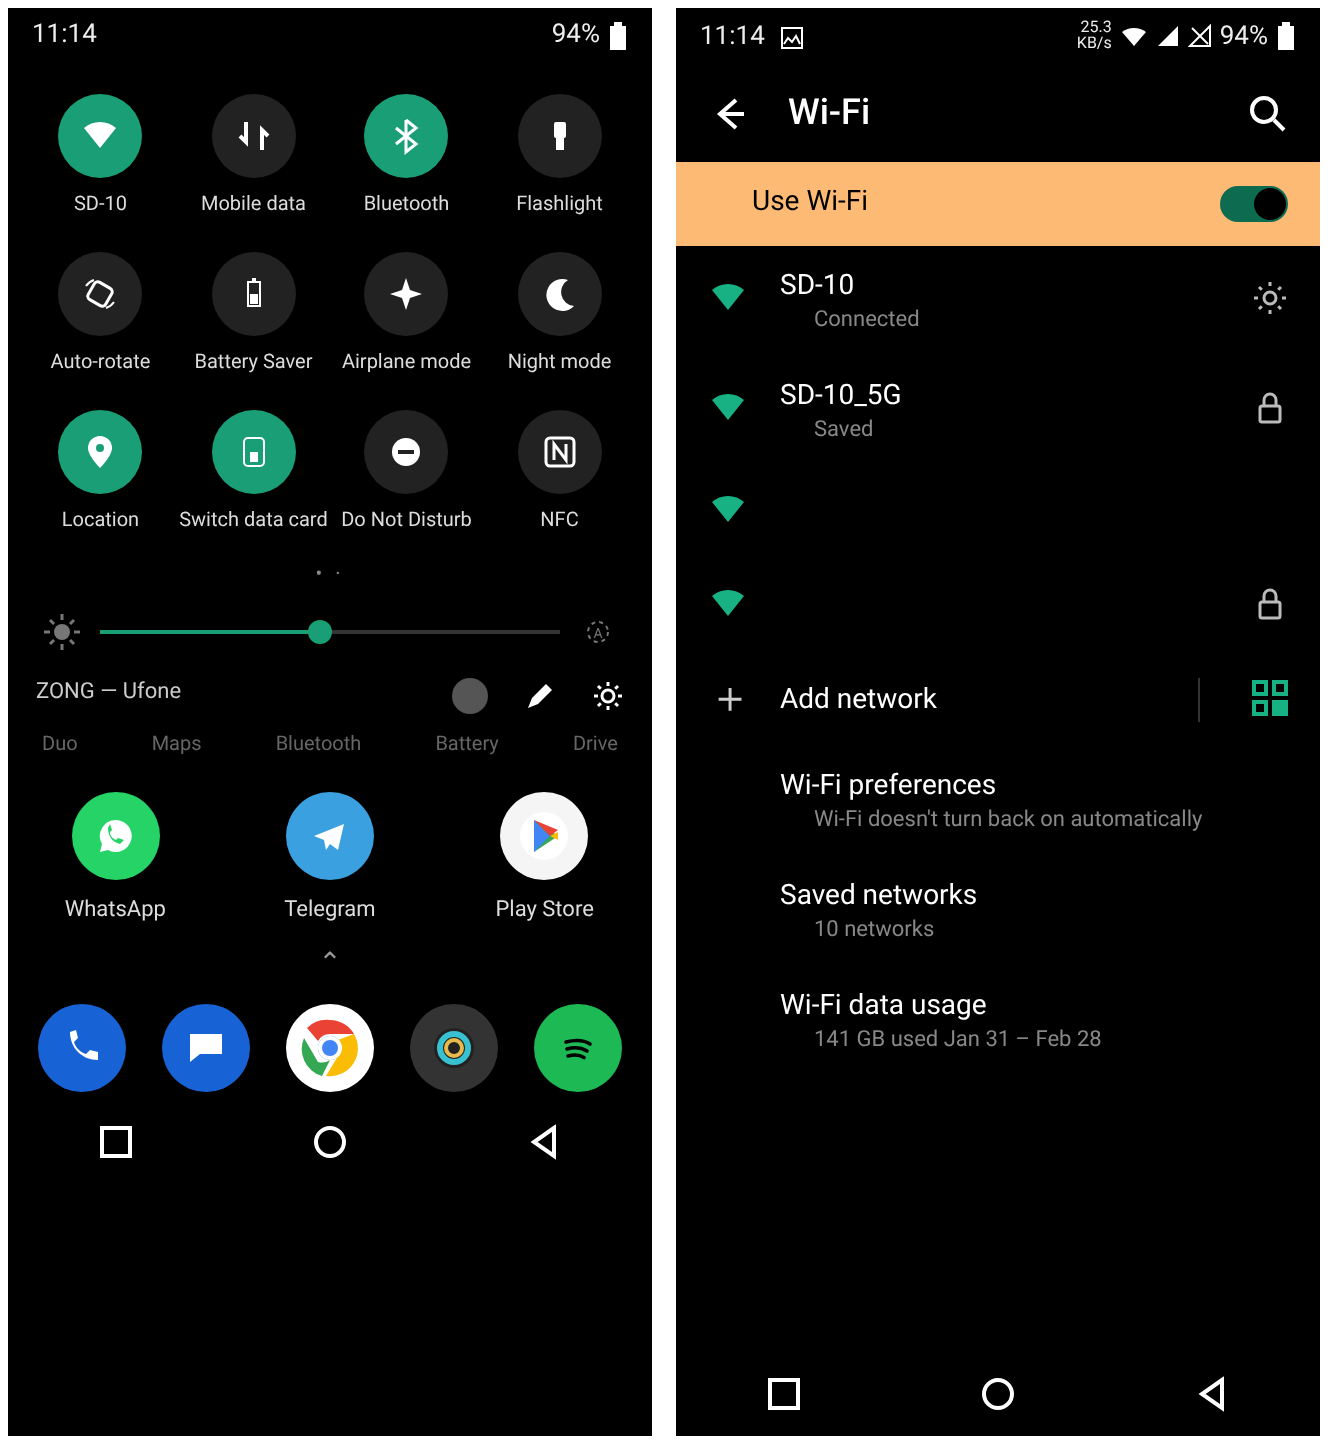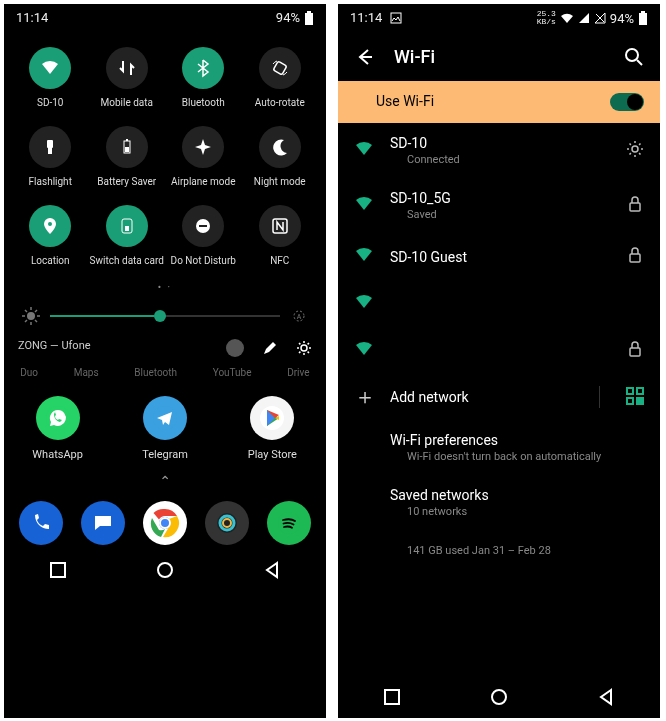--- a/index.html
+++ b/index.html
@@ -15,21 +15,21 @@
     height: 714px;
     background: #000;
     position: relative;
     overflow: hidden;
     color: #fff;
     font-size: 12px;
   }
   .statusbar {
     display: flex;
     justify-content: space-between;
-    align-items: flex-start;
+    align-items: flex-end;
     padding: 6px 12px 4px;
     font-size: 13px;
     color: #eee;
   }
   .status-right { display:flex; align-items:center; gap:4px; }
   .status-right svg { display:block; }
 
   
   .qs-grid {
     display: grid;
@@ -127,34 +127,34 @@
         <div class="tile-circle active">
           <svg viewBox="0 0 20 20">
             <path d="M10 2l5 4-5 4 5 4-5 4V2M10 10L5 6m5 4l-5 4" stroke="#fff" stroke-width="1.5" fill="none"></path>
           </svg>
         </div>
         <span>Bluetooth</span>
       </div>
       <div class="qs-tile">
         <div class="tile-circle ">
           <svg viewBox="0 0 20 20">
+            <rect x="7" y="3" width="6" height="8" rx="1"></rect>
+            <rect x="8" y="11" width="4" height="6"></rect>
+          </svg>
+        </div>
+        <span>Flashlight</span>
+      </div>
+      <div class="qs-tile">
+        <div class="tile-circle ">
+          <svg viewBox="0 0 20 20">
             <rect x="5" y="5" width="10" height="10" rx="2" fill="none" stroke="#fff" stroke-width="1.5" transform="rotate(30 10 10)"></rect>
             <path d="M3 6a8 8 0 0 1 4-3M17 14a8 8 0 0 1-4 3" stroke="#fff" fill="none"></path>
           </svg>
         </div>
         <span>Auto-rotate</span>
-      </div>
-      <div class="qs-tile">
-        <div class="tile-circle ">
-          <svg viewBox="0 0 20 20">
-            <rect x="7" y="3" width="6" height="8" rx="1"></rect>
-            <rect x="8" y="11" width="4" height="6"></rect>
-          </svg>
-        </div>
-        <span>Flashlight</span>
       </div>
       <div class="qs-tile">
         <div class="tile-circle ">
           <svg viewBox="0 0 20 20">
             <rect x="7" y="4" width="6" height="12" fill="none" stroke="#fff"></rect>
             <rect x="8" y="10" width="4" height="5"></rect>
             <rect x="9" y="2" width="2" height="2"></rect>
           </svg>
         </div>
         <span>Battery Saver</span>
@@ -249,21 +249,21 @@
           <circle cx="8" cy="8" r="3" fill="none" stroke="#fff" stroke-width="1.5"></circle>
           <path d="M8 1v2M8 13v2M1 8h2M13 8h2M3 3l1.4 1.4M11.6 11.6L13 13M3 13l1.4-1.4M11.6 4.4L13 3" stroke="#fff" stroke-width="1.5"></path>
         </svg>
     </div>
   </div>
 
   <div class="home-faded-row" id="faded-row">
       <span>Duo</span>
       <span>Maps</span>
       <span>Bluetooth</span>
-      <span>YouTube</span>
+      <span>Battery</span>
       <span>Drive</span>
     </div>
 
   <div class="home-row" id="home-row-1">
       <div class="home-app">
         <div class="app-icon" style="background:#25D366">
           <svg width="26" height="26">
             <circle cx="13" cy="13" r="12" fill="#25D366"></circle>
             <path d="M13 5a8 8 0 0 0-7 12l-1 4 4-1a8 8 0 1 0 4-15z" fill="#fff"></path>
             <path d="M9 9c0 4 2 7 6 8l2-2-3-1-1 1c-2-1-3-2-3-4l1-1-1-3z" fill="#25D366"></path>
@@ -348,21 +348,21 @@
 <div class="phone">
   <div class="statusbar">
     <span style="display:flex;align-items:center;gap:8px;">
       <span>11:14</span>
       <svg width="12" height="12">
           <rect x="1" y="1" width="10" height="10" fill="none" stroke="#fff"></rect>
           <path d="M2 9l2-3 2 2 2-3 2 4" fill="none" stroke="#fff"></path>
         </svg>
     </span>
     <span class="status-right">
-      <span style="font-size:8px;line-height:8px;text-align:right;font-family:Liberation Mono, monospace;">
+      <span style="font-size:8px;line-height:8px;text-align:right;">
         <span>25.3</span><br><span>KB/s</span>
       </span>
       <svg width="14" height="12">
           <path d="M1 4a10 10 0 0 1 12 0l-6 7z" fill="#fff"></path>
         </svg>
       <svg width="12" height="12">
           <path d="M1 11L11 1v10z" fill="#fff"></path>
         </svg>
       <svg width="12" height="12">
           <path d="M1 11L11 1v10z" fill="none" stroke="#fff"></path>
@@ -406,32 +406,20 @@
             <path d="M9 1v2M9 15v2M1 9h2M15 9h2M3.5 3.5l1.4 1.4M13.1 13.1l1.4 1.4M3.5 14.5l1.4-1.4M13.1 4.9l1.4-1.4" stroke="#bbb" stroke-width="1.5"></path>
           </svg></span>
       </div>
       <div class="net-row">
         <span><svg class="wifi-icon" viewBox="0 0 20 20">
             <path d="M2 6a12 12 0 0 1 16 0l-8 10z"></path>
           </svg></span>
         <div class="net-text">
           <div class="net-name">SD-10_5G</div>
           <div class="net-sub">Saved</div>
-        </div>
-        <span class="row-action"><svg viewBox="0 0 18 18">
-            <rect x="4" y="8" width="10" height="8" rx="1" fill="none" stroke="#bbb" stroke-width="1.5"></rect>
-            <path d="M6 8V5a3 3 0 0 1 6 0v3" fill="none" stroke="#bbb" stroke-width="1.5"></path>
-          </svg></span>
-      </div>
-      <div class="net-row">
-        <span><svg class="wifi-icon" viewBox="0 0 20 20">
-            <path d="M2 6a12 12 0 0 1 16 0l-8 10z"></path>
-          </svg></span>
-        <div class="net-text">
-          <div class="net-name">SD-10 Guest</div>
         </div>
         <span class="row-action"><svg viewBox="0 0 18 18">
             <rect x="4" y="8" width="10" height="8" rx="1" fill="none" stroke="#bbb" stroke-width="1.5"></rect>
             <path d="M6 8V5a3 3 0 0 1 6 0v3" fill="none" stroke="#bbb" stroke-width="1.5"></path>
           </svg></span>
       </div>
       <div class="net-row">
         <span><svg class="wifi-icon" viewBox="0 0 20 20">
             <path d="M2 6a12 12 0 0 1 16 0l-8 10z"></path>
           </svg></span>
@@ -475,20 +463,21 @@
   <div id="pref-list">
       <div class="pref-row">
         <div class="net-name">Wi-Fi preferences</div>
         <div class="net-sub">Wi-Fi doesn't turn back on automatically</div>
       </div>
       <div class="pref-row">
         <div class="net-name">Saved networks</div>
         <div class="net-sub">10 networks</div>
       </div>
       <div class="pref-row">
+        <div class="net-name">Wi-Fi data usage</div>
         <div class="net-sub">141 GB used Jan 31 – Feb 28</div>
       </div>
     </div>
 
   <div class="navbar" style="position:absolute;bottom:0;width:100%;">
     <svg>
         <rect x="2" y="2" width="14" height="14" fill="none" stroke="#fff" stroke-width="2"></rect>
       </svg>
     <svg>
         <circle cx="9" cy="9" r="7" fill="none" stroke="#fff" stroke-width="2"></circle>

